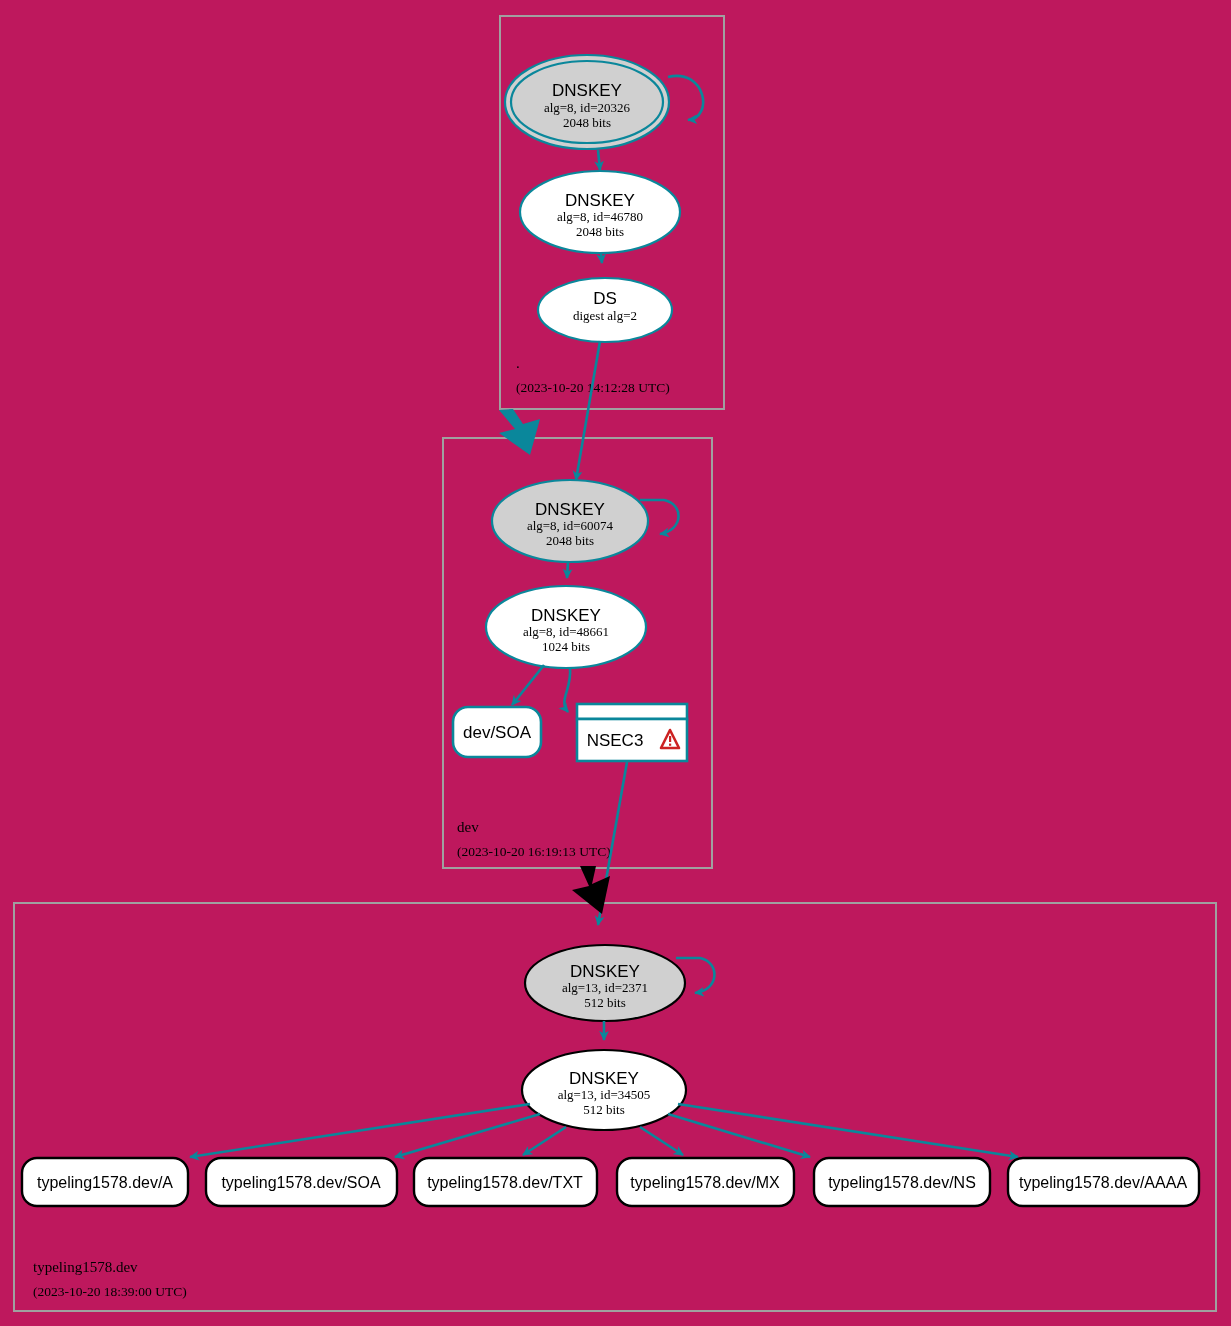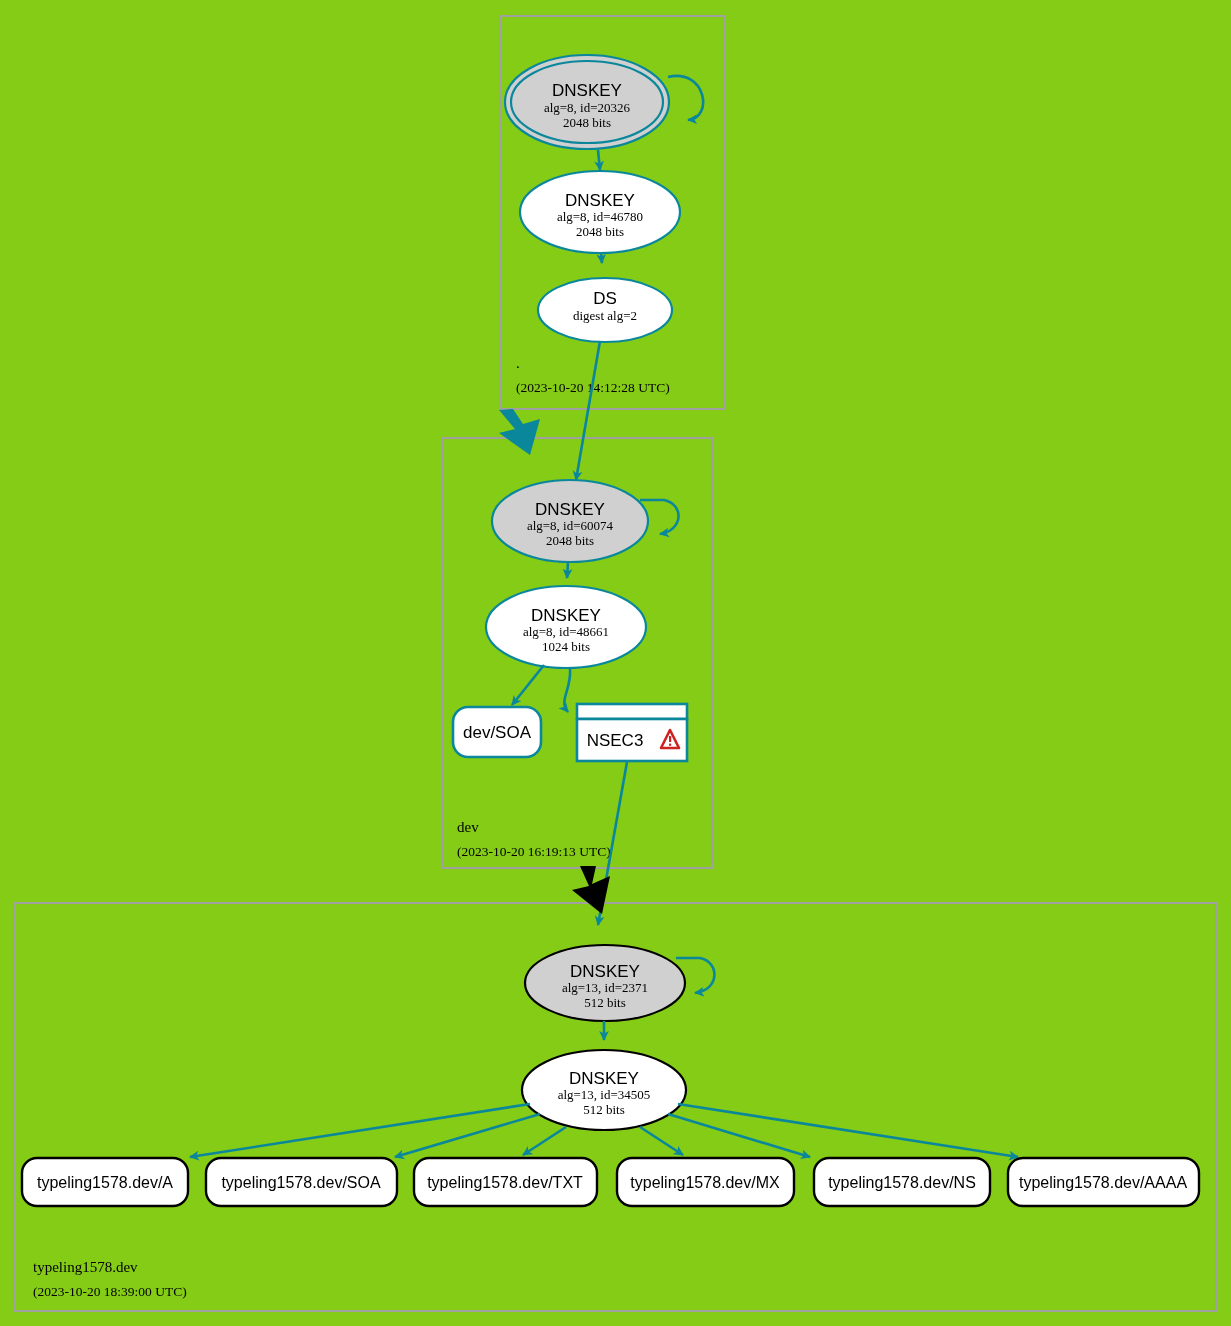--- a/index.html
+++ b/index.html
@@ -4,21 +4,21 @@
 <style>
   html, body {
     margin: 0;
     padding: 0;
     background: #ffffff;
   }
   #canvas {
     position: relative;
     width: 1231px;
     height: 1326px;
-    background: #84cc16;
+    background: #be185d;
     overflow: hidden;
     font-family: "Liberation Sans", sans-serif;
   }
   #graph-svg {
     position: absolute;
     left: 0;
     top: 0;
     width: 1231px;
     height: 1326px;
   }

